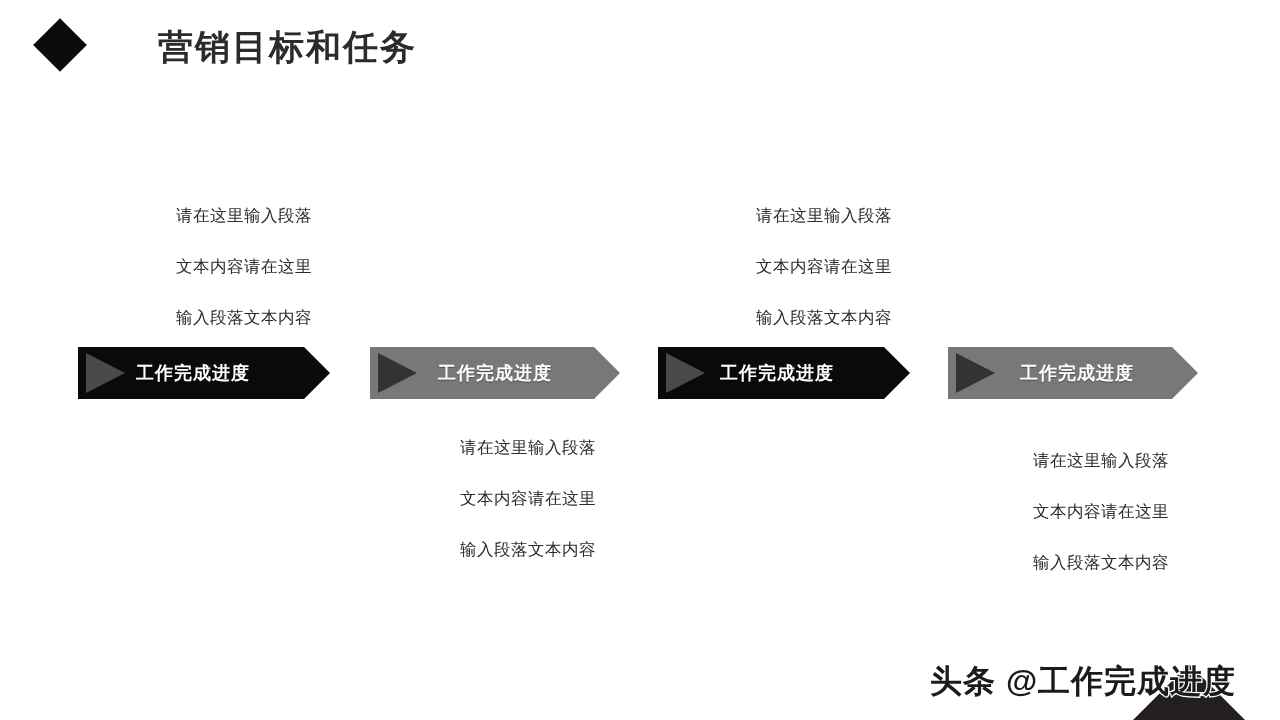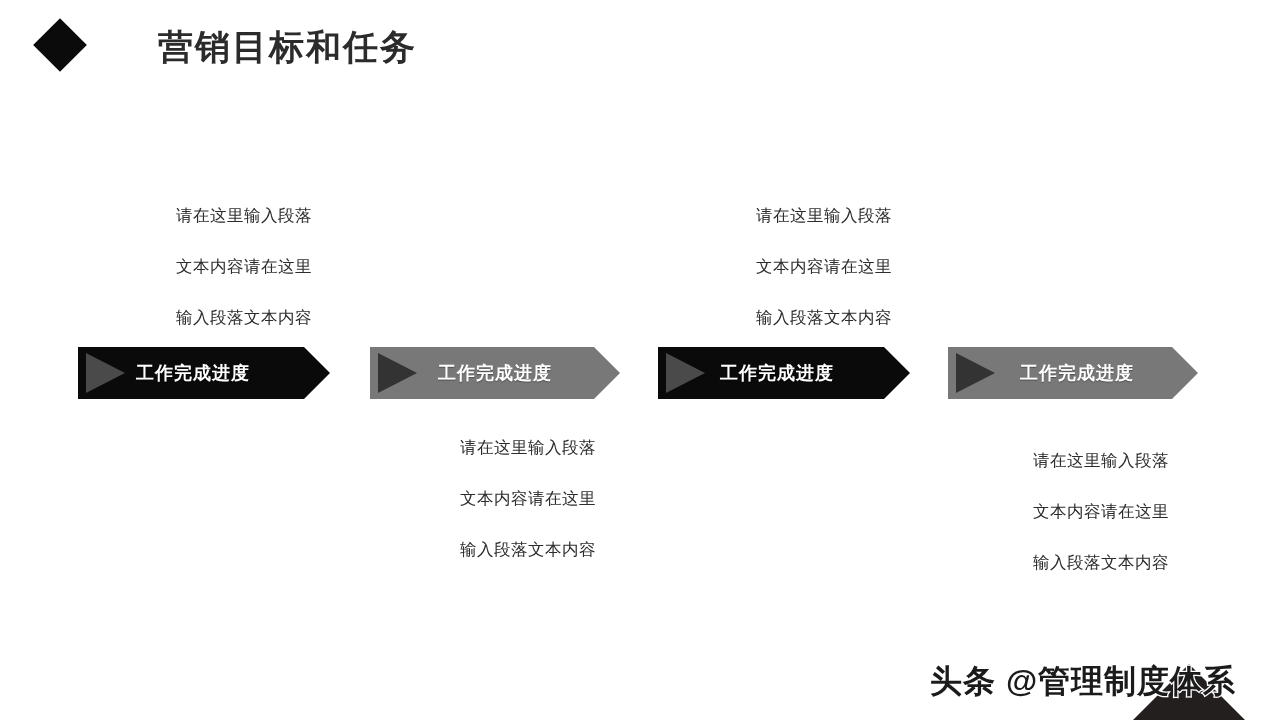--- a/index.html
+++ b/index.html
@@ -192,15 +192,15 @@
     <div class="para-line">输入段落文本内容</div>
   </div>
 
   <div class="para-block" id="para-4">
     <div class="para-line">请在这里输入段落</div>
     <div class="para-line">文本内容请在这里</div>
     <div class="para-line">输入段落文本内容</div>
   </div>
 
   <div id="bottom-triangle"></div>
-  <div id="watermark">头条 @管理制度体系</div>
+  <div id="watermark">头条 @工作完成进度</div>
 
 </div>
 
 </body></html>

